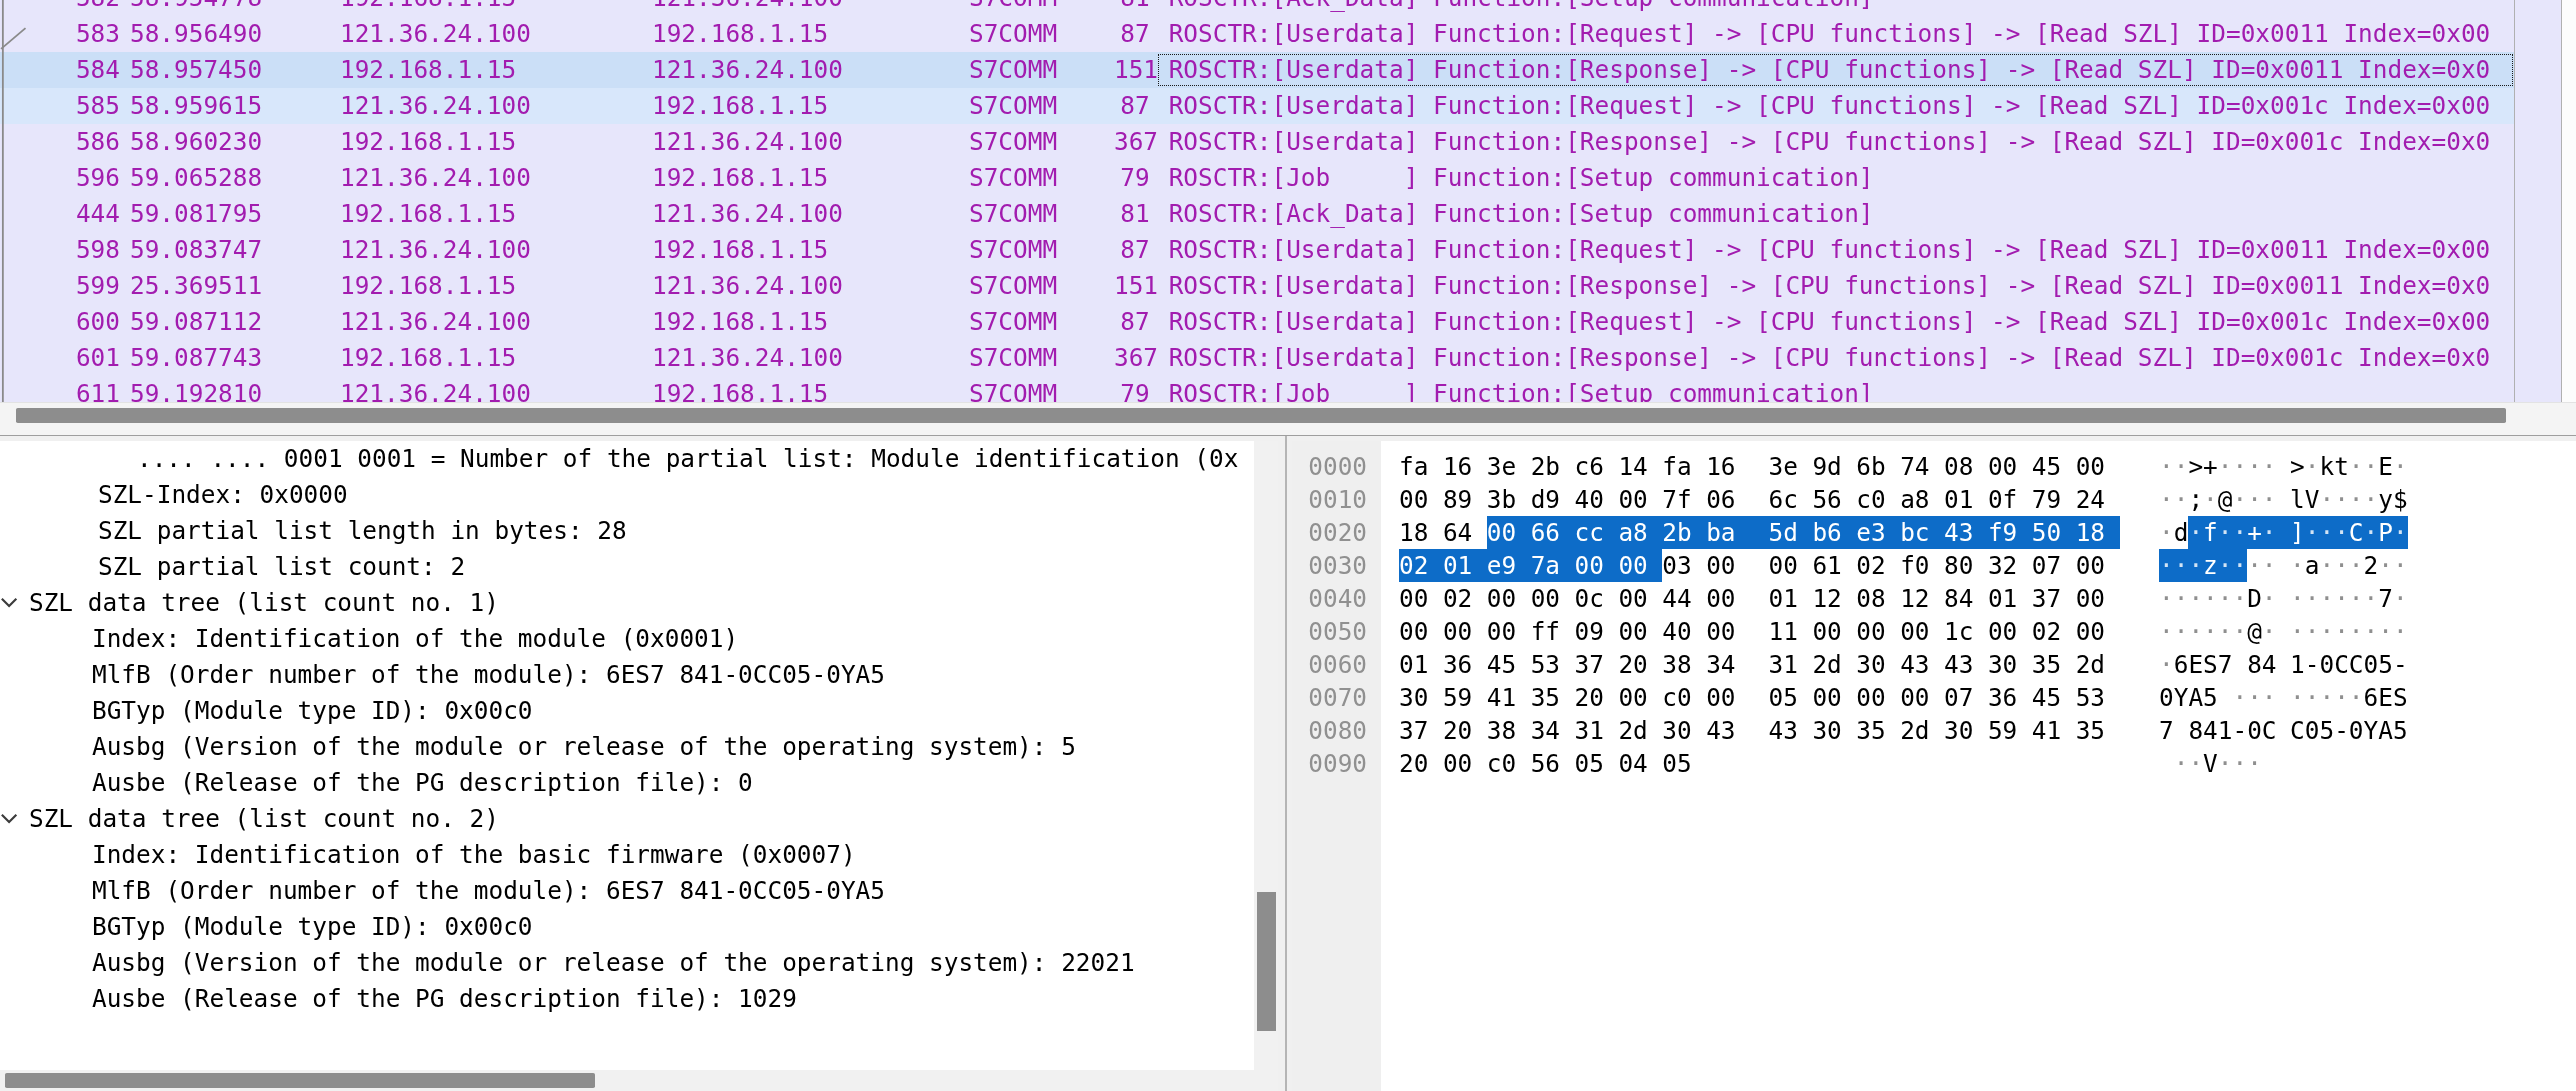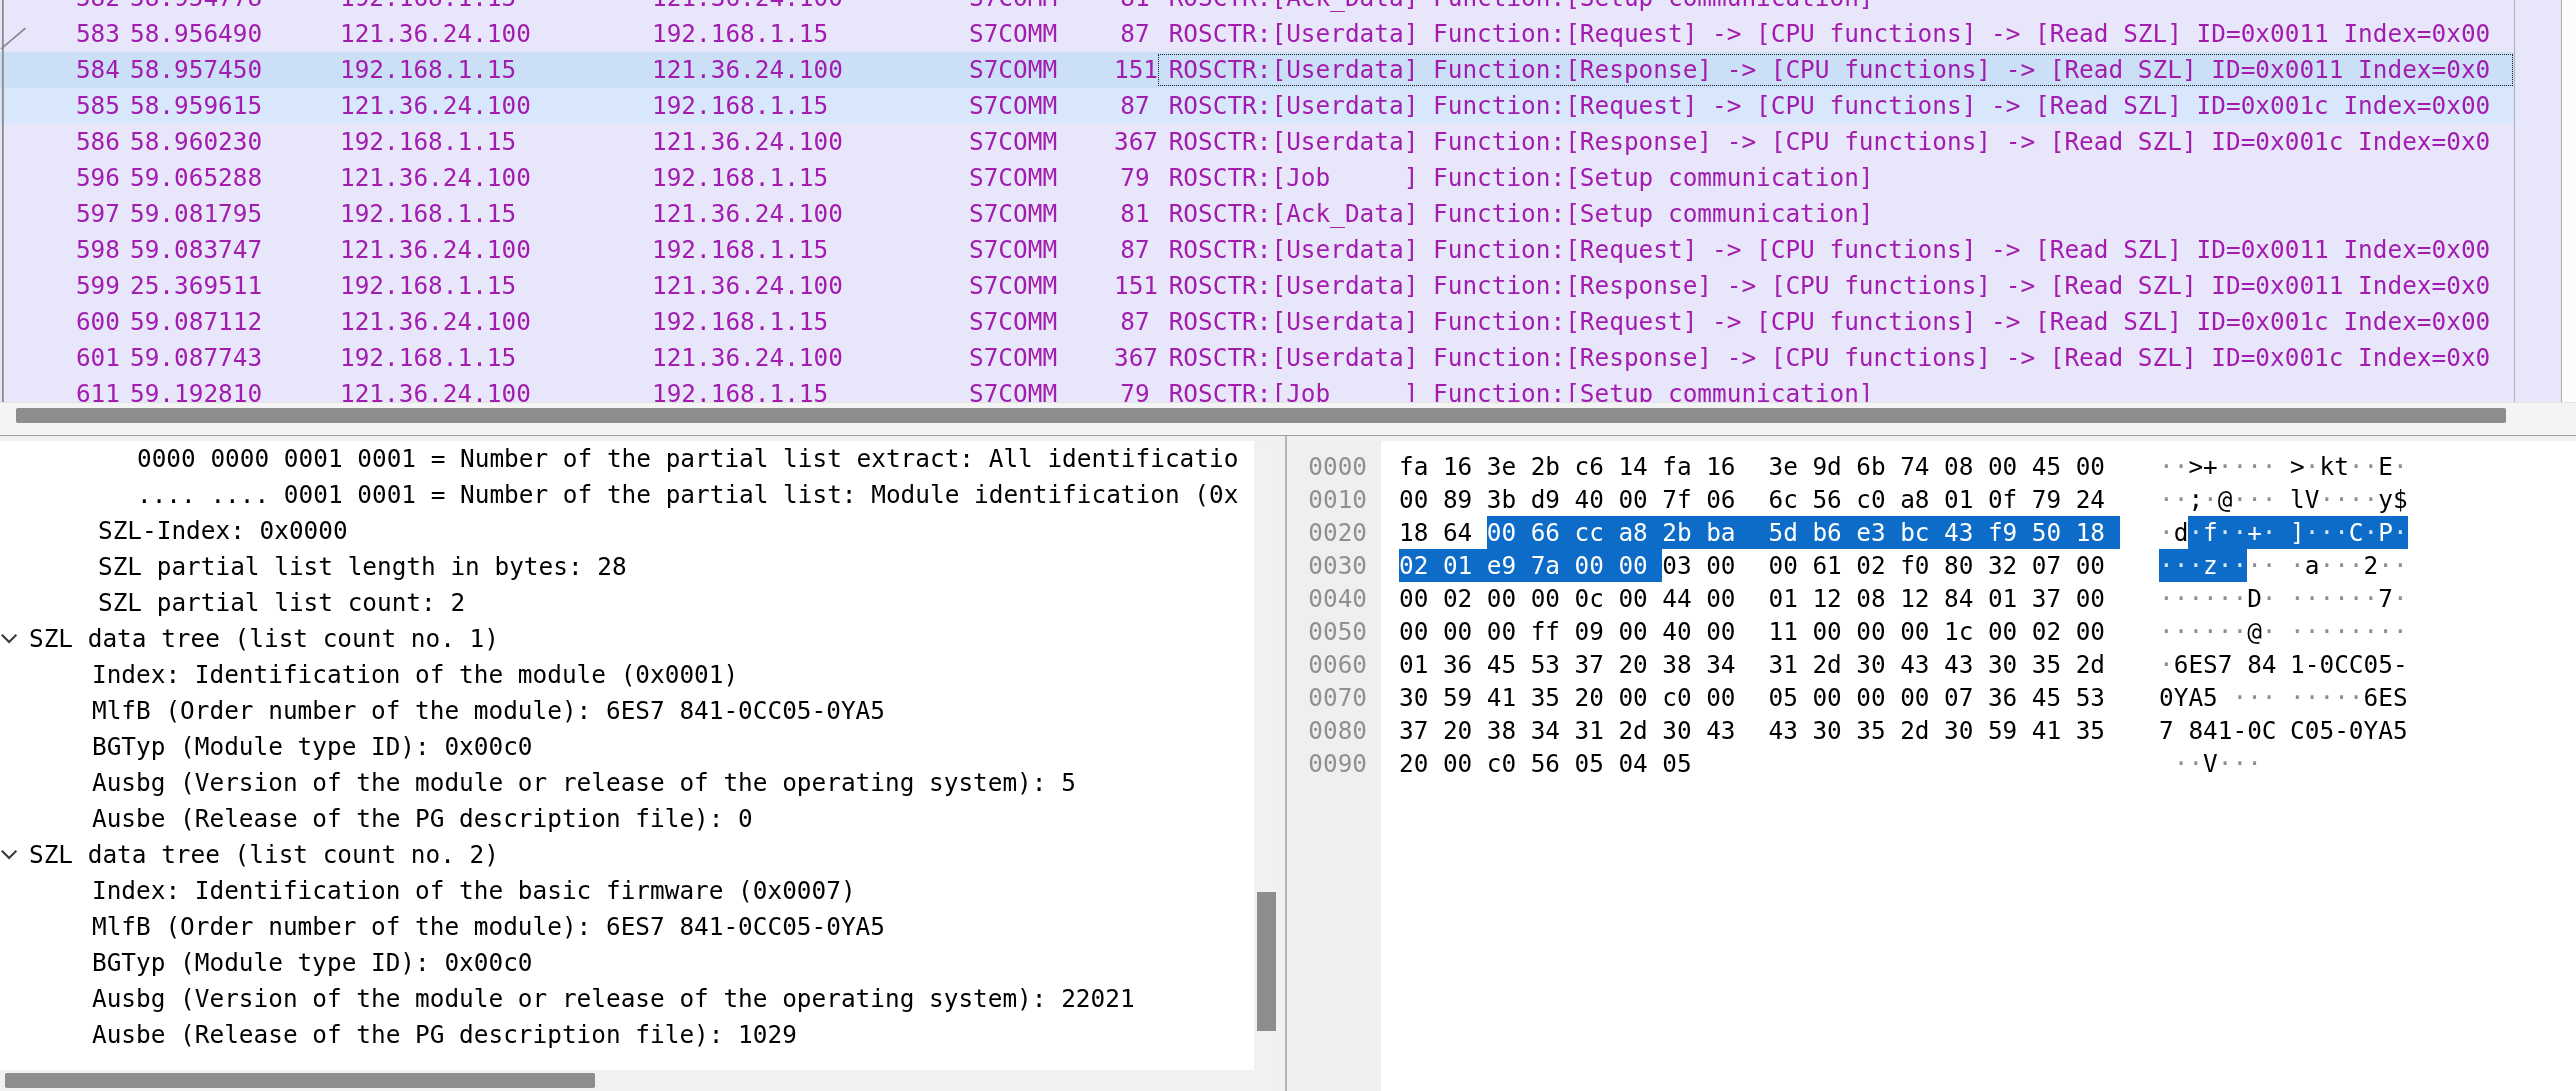--- a/index.html
+++ b/index.html
@@ -85,21 +85,21 @@
 <body>
 
 <div id="packet-list">
   <div id="plist-rows">
       <div class="prow normal"><div class="c-no">582</div><div class="c-time">58.954778</div><div class="c-src">192.168.1.15</div><div class="c-dst">121.36.24.100</div><div class="c-proto">S7COMM</div><div class="c-len">81</div><div class="c-info">ROSCTR:[Ack_Data] Function:[Setup communication]</div></div>
       <div class="prow normal"><div class="c-no">583</div><div class="c-time">58.956490</div><div class="c-src">121.36.24.100</div><div class="c-dst">192.168.1.15</div><div class="c-proto">S7COMM</div><div class="c-len">87</div><div class="c-info">ROSCTR:[Userdata] Function:[Request] -&gt; [CPU functions] -&gt; [Read SZL] ID=0x0011 Index=0x00</div></div>
       <div class="prow focused"><div class="c-no">584</div><div class="c-time">58.957450</div><div class="c-src">192.168.1.15</div><div class="c-dst">121.36.24.100</div><div class="c-proto">S7COMM</div><div class="c-len">151</div><div class="c-info">ROSCTR:[Userdata] Function:[Response] -&gt; [CPU functions] -&gt; [Read SZL] ID=0x0011 Index=0x0</div></div>
       <div class="prow selected"><div class="c-no">585</div><div class="c-time">58.959615</div><div class="c-src">121.36.24.100</div><div class="c-dst">192.168.1.15</div><div class="c-proto">S7COMM</div><div class="c-len">87</div><div class="c-info">ROSCTR:[Userdata] Function:[Request] -&gt; [CPU functions] -&gt; [Read SZL] ID=0x001c Index=0x00</div></div>
       <div class="prow normal"><div class="c-no">586</div><div class="c-time">58.960230</div><div class="c-src">192.168.1.15</div><div class="c-dst">121.36.24.100</div><div class="c-proto">S7COMM</div><div class="c-len">367</div><div class="c-info">ROSCTR:[Userdata] Function:[Response] -&gt; [CPU functions] -&gt; [Read SZL] ID=0x001c Index=0x0</div></div>
       <div class="prow normal"><div class="c-no">596</div><div class="c-time">59.065288</div><div class="c-src">121.36.24.100</div><div class="c-dst">192.168.1.15</div><div class="c-proto">S7COMM</div><div class="c-len">79</div><div class="c-info">ROSCTR:[Job     ] Function:[Setup communication]</div></div>
-      <div class="prow normal"><div class="c-no">597</div><div class="c-time">59.081795</div><div class="c-src">192.168.1.15</div><div class="c-dst">121.36.24.100</div><div class="c-proto">S7COMM</div><div class="c-len">81</div><div class="c-info">ROSCTR:[Ack_Data] Function:[Setup communication]</div></div>
+      <div class="prow normal"><div class="c-no">444</div><div class="c-time">59.081795</div><div class="c-src">192.168.1.15</div><div class="c-dst">121.36.24.100</div><div class="c-proto">S7COMM</div><div class="c-len">81</div><div class="c-info">ROSCTR:[Ack_Data] Function:[Setup communication]</div></div>
       <div class="prow normal"><div class="c-no">598</div><div class="c-time">59.083747</div><div class="c-src">121.36.24.100</div><div class="c-dst">192.168.1.15</div><div class="c-proto">S7COMM</div><div class="c-len">87</div><div class="c-info">ROSCTR:[Userdata] Function:[Request] -&gt; [CPU functions] -&gt; [Read SZL] ID=0x0011 Index=0x00</div></div>
       <div class="prow normal"><div class="c-no">599</div><div class="c-time">25.369511</div><div class="c-src">192.168.1.15</div><div class="c-dst">121.36.24.100</div><div class="c-proto">S7COMM</div><div class="c-len">151</div><div class="c-info">ROSCTR:[Userdata] Function:[Response] -&gt; [CPU functions] -&gt; [Read SZL] ID=0x0011 Index=0x0</div></div>
       <div class="prow normal"><div class="c-no">600</div><div class="c-time">59.087112</div><div class="c-src">121.36.24.100</div><div class="c-dst">192.168.1.15</div><div class="c-proto">S7COMM</div><div class="c-len">87</div><div class="c-info">ROSCTR:[Userdata] Function:[Request] -&gt; [CPU functions] -&gt; [Read SZL] ID=0x001c Index=0x00</div></div>
       <div class="prow normal"><div class="c-no">601</div><div class="c-time">59.087743</div><div class="c-src">192.168.1.15</div><div class="c-dst">121.36.24.100</div><div class="c-proto">S7COMM</div><div class="c-len">367</div><div class="c-info">ROSCTR:[Userdata] Function:[Response] -&gt; [CPU functions] -&gt; [Read SZL] ID=0x001c Index=0x0</div></div>
       <div class="prow normal"><div class="c-no">611</div><div class="c-time">59.192810</div><div class="c-src">121.36.24.100</div><div class="c-dst">192.168.1.15</div><div class="c-proto">S7COMM</div><div class="c-len">79</div><div class="c-info">ROSCTR:[Job     ] Function:[Setup communication]</div></div>
     </div>
   <svg id="related-marks" width="51" height="402" viewBox="0 0 56 444">
     <line x1="3" y1="0" x2="3" y2="444" stroke="#8a8a8a" stroke-width="2"></line>
     <line x1="1" y1="54" x2="28" y2="31" stroke="#8a8a8a" stroke-width="2"></line>
   </svg>
@@ -110,21 +110,20 @@
 <div id="plist-hscroll">
   <div id="plist-hthumb"></div>
 </div>
 
 <div id="main-divider"></div>
 
 <div id="bottom">
 
   <div id="detail-pane">
     <div id="detail-lines">
-        <div class="dline bits"><span>0000 0000 0001 0001 = Number of the partial list extract: All identificatio</span></div>
         <div class="dline bits"><span>.... .... 0001 0001 = Number of the partial list: Module identification (0x</span></div>
         <div class="dline item"><span>SZL-Index: 0x0000</span></div>
         <div class="dline item"><span>SZL partial list length in bytes: 28</span></div>
         <div class="dline item"><span>SZL partial list count: 2</span></div>
         <div class="dline tree"><span class="arrow-wrap"><svg width="20" height="13.6" viewBox="0 0 22 15" style="vertical-align:1.8px">
               <polyline points="2,3 10,11 18,3" fill="none" stroke="#3c3c3c" stroke-width="2.4"></polyline>
             </svg></span><span>SZL data tree (list count no. 1)</span></div>
         <div class="dline child"><span>Index: Identification of the module (0x0001)</span></div>
         <div class="dline child"><span>MlfB (Order number of the module): 6ES7 841-0CC05-0YA5</span></div>
         <div class="dline child"><span>BGTyp (Module type ID): 0x00c0</span></div>

